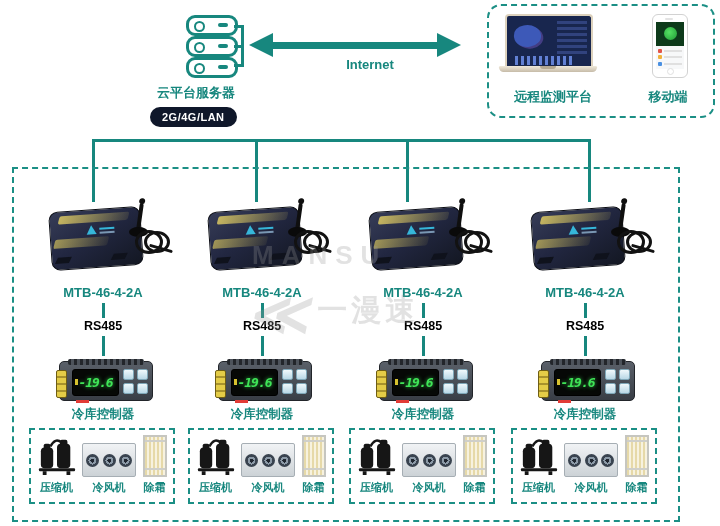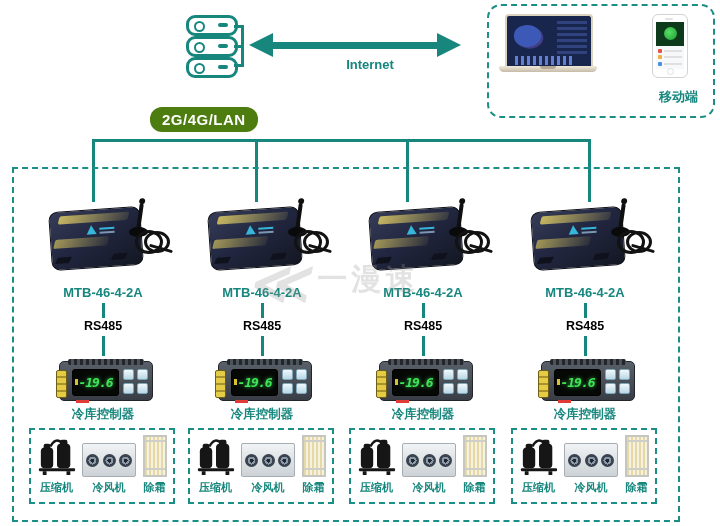--- a/index.html
+++ b/index.html
@@ -14,42 +14,42 @@
   .server-label{position:absolute;left:136px;top:84px;width:120px;text-align:center;font-size:13px;font-weight:bold;color:#17877e;}
 
   
   .arrow-wrap{position:absolute;left:249px;top:33px;width:212px;height:26px;}
   .arrow-shaft{position:absolute;left:18px;right:18px;top:9px;height:7px;background:#17877e;}
   .arrow-head-l{position:absolute;left:0;top:0;width:0;height:0;border-top:12.5px solid transparent;border-bottom:12.5px solid transparent;border-right:24px solid #17877e;}
   .arrow-head-r{position:absolute;right:0;top:0;width:0;height:0;border-top:12.5px solid transparent;border-bottom:12.5px solid transparent;border-left:24px solid #17877e;}
   .internet-label{position:absolute;left:320px;top:57px;width:100px;text-align:center;font-size:13px;font-weight:bold;color:#17877e;}
 
   
-  .badge{position:absolute;left:150px;top:107px;background:#4d7c0f;color:#fff;font-size:15px;font-weight:bold;padding:4px 12px;border-radius:12px;letter-spacing:.5px;}
+  .badge{position:absolute;left:150px;top:107px;background:#0f172a;color:#fff;font-size:11px;font-weight:bold;padding:4px 12px;border-radius:12px;letter-spacing:.5px;}
 
   
   .remote-box{position:absolute;left:487px;top:4px;width:224px;height:110px;border:2px dashed #1b8f85;border-radius:14px;}
   .laptop{position:absolute;left:10px;top:8px;width:100px;height:62px;}
   .lt-screen{position:absolute;left:6px;top:0;width:84px;height:52px;background:#18264e;border:2px solid #ddd2bd;border-bottom:none;border-radius:4px 4px 0 0;overflow:hidden;}
   .lt-map{position:absolute;left:7px;top:9px;width:27px;height:22px;background:#3d59b8;border-radius:46% 60% 52% 58%;transform:rotate(-8deg);box-shadow:2px 2px 0 rgba(120,90,200,.45);}
   .lt-panels{position:absolute;right:4px;top:5px;width:30px;height:34px;background:repeating-linear-gradient(180deg,#31437e 0 3px,transparent 3px 6px);}
   .lt-bars{position:absolute;left:8px;bottom:3px;width:60px;height:9px;background:repeating-linear-gradient(90deg,#6180d4 0 3px,transparent 3px 6px);}
   .lt-base{position:absolute;left:0;top:52px;width:98px;height:6px;background:linear-gradient(#f0e9da,#c6bba8);border-radius:2px 2px 7px 7px;}
   .lt-base::after{content:"";position:absolute;left:41px;top:0;width:16px;height:2.5px;background:#b4a892;border-radius:0 0 4px 4px;}
   .remote-label{position:absolute;left:498px;top:88px;width:110px;text-align:center;font-size:13px;font-weight:bold;color:#17877e;}
   .phone{position:absolute;left:163px;top:8px;width:34px;height:62px;background:#fff;border:1.5px solid #d2d2d2;border-radius:6px;}
   .ph-speaker{position:absolute;left:12px;top:3px;width:8px;height:2px;background:#e3e3e3;border-radius:1px;}
   .ph-screen{position:absolute;left:3px;top:7px;right:3px;bottom:8px;background:#f7f8f9;overflow:hidden;}
   .ph-hero{position:relative;height:24px;background:#0d3a1a;}
   .ph-hero::after{content:"";position:absolute;left:8px;top:5px;width:13px;height:13px;border-radius:50%;background:radial-gradient(circle at 40% 40%,#55e063,#1f9a35);}
   .ph-row{display:flex;align-items:center;margin:2.5px 2px 0 2px;}
   .ph-ic{width:4px;height:4px;border-radius:1px;}
   .ph-ln{flex:1;height:2px;background:#e0e0e0;margin-left:2px;}
   .ph-home{position:absolute;left:14px;bottom:2px;width:5px;height:5px;border:1px solid #e0e0e0;border-radius:50%;}
-  .mobile-label{position:absolute;left:638px;top:88px;width:60px;text-align:right;font-size:13px;font-weight:bold;color:#17877e;}
+  .mobile-label{position:absolute;left:638px;top:88px;width:60px;text-align:center;font-size:13px;font-weight:bold;color:#17877e;}
 
   
   .bus-h{position:absolute;left:92px;top:139px;width:499px;height:3px;background:#17877e;}
   .bus-v{position:absolute;top:139px;width:3px;height:63px;background:#17877e;}
 
   
   .main-box{position:absolute;left:12px;top:167px;width:664px;height:351px;border:2.5px dashed #1b8f85;}
 
   
   .col{position:absolute;top:200px;width:150px;height:318px;}
@@ -121,20 +121,21 @@
       </div>
     <div class="srv-row" style="left:186px;top:57px;">
         <span class="srv-dot"></span>
         <span class="srv-dash"></span>
       </div>
     <div class="srv-bracket-v"></div>
     <div class="srv-stub" style="top:25px;"></div>
     <div class="srv-stub" style="top:45px;"></div>
     <div class="srv-stub" style="top:64px;"></div>
   </div>
+  <div class="server-label">云平台服务器</div>
 
   <div class="arrow-wrap">
     <div class="arrow-head-l"></div>
     <div class="arrow-shaft"></div>
     <div class="arrow-head-r"></div>
   </div>
   <div class="internet-label">Internet</div>
 
   <div class="badge">2G/4G/LAN</div>
 
@@ -160,20 +161,21 @@
             <span class="ph-ln"></span>
           </div>
         <div class="ph-row">
             <span class="ph-ic" style="background:#4a90e2;"></span>
             <span class="ph-ln"></span>
           </div>
       </div>
       <div class="ph-home"></div>
     </div>
   </div>
+  <div class="remote-label">远程监测平台</div>
   <div class="mobile-label">移动端</div>
 
   <div class="bus-h"></div>
   <div class="bus-v" style="left:92px;"></div>
   <div class="bus-v" style="left:255px;"></div>
   <div class="bus-v" style="left:406px;"></div>
   <div class="bus-v" style="left:588px;"></div>
 
   <div class="main-box"></div>
 
@@ -455,17 +457,18 @@
       <div class="unit">
         <div class="fig">
             <div class="defrost"></div>
           </div>
         <div class="ulabel">除霜</div>
       </div>
     </div>
   </div>
 
   <div class="wm-center">
+    <div class="wm-brand">MANSU</div>
     <span class="wm-x">≪</span>
     <span class="wm-cn">一漫速</span>
   </div>
 
 </div>
 
 </body></html>

